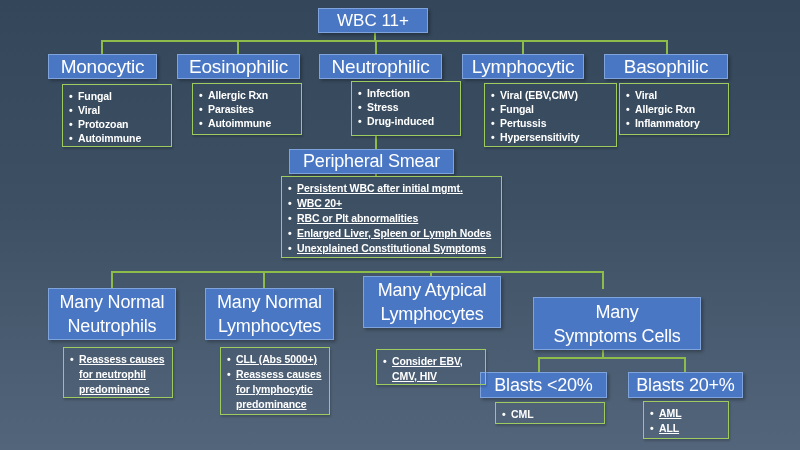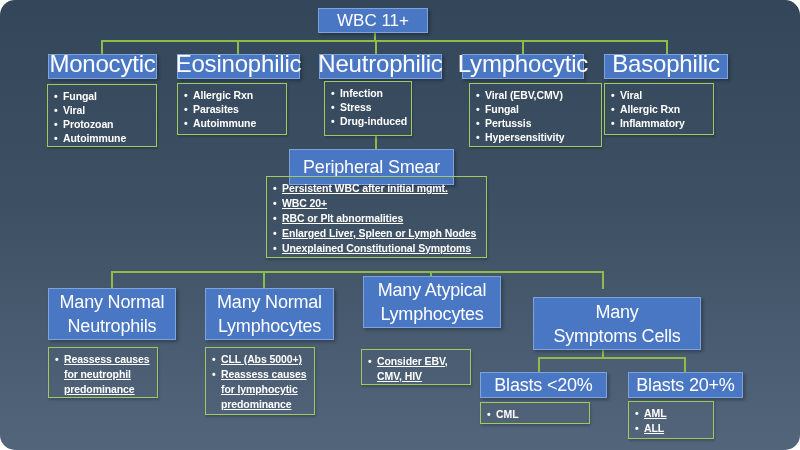--- a/index.html
+++ b/index.html
@@ -5,42 +5,42 @@
   :root{
     --bg-top:#33465A; --bg-mid:#3E5164; --bg-bottom:#53657B;
     --node-fill:#4A77C4; --node-border:#7FA3DC; --node-text:#FFFFFF;
     --line-green:#8DBC4A; --list-border:#9DCB5F; --list-text:#FFFFFF;
   }
   html,body{margin:0;padding:0;}
   .stage{
     position:relative;width:800px;height:450px;overflow:hidden;
     background:linear-gradient(180deg,var(--bg-top) 0%,var(--bg-mid) 48%,var(--bg-bottom) 100%);
     font-family:"Liberation Sans",sans-serif;
-    border-radius:15px;
   }
   .hline,.vline{position:absolute;background:var(--line-green);z-index:1;}
   .hline{height:2px;}
   .vline{width:2px;}
   .node{
     position:absolute;box-sizing:border-box;z-index:2;
     background:var(--node-fill);border:1px solid var(--node-border);
     color:var(--node-text);display:flex;flex-direction:column;
     align-items:center;justify-content:center;text-align:center;
     box-shadow:2px 2px 3px rgba(0,0,0,0.28);
   }
   .t-wbc{font-size:17px;}
-  .t-row2{font-size:24px;letter-spacing:-0.2px;justify-content:flex-end;}
+  .t-row2{font-size:19px;letter-spacing:-0.2px;justify-content:flex-end;}
   .t-mid{font-size:18px;letter-spacing:-0.2px;}
   .t-row3{font-size:18px;line-height:24px;letter-spacing:-0.2px;}
   .list{
     position:absolute;box-sizing:border-box;z-index:2;
     border:1px solid var(--list-border);
     color:var(--list-text);font-weight:bold;font-size:10.5px;letter-spacing:-0.1px;
     padding:4px 3px 2px 5px;
     box-shadow:1px 2px 2px rgba(0,0,0,0.2);
+    margin-left:15px;
   }
   .li{position:relative;padding-left:10px;line-height:14px;}
   .lh15 .li{line-height:15px;text-decoration:underline;}
   .li::before{content:"\2022";position:absolute;left:1px;}
 </style>
 </head>
 <body>
 
 <div class="stage">
 
@@ -77,21 +77,21 @@
   </div>
   <div class="node t-row2" style="left:177px;top:54px;width:123px;height:25px">
     <span>Eosinophilic</span>
   </div>
   <div class="node t-row2" style="left:462px;top:54px;width:122px;height:25px">
     <span>Lymphocytic</span>
   </div>
   <div class="node t-row2" style="left:604px;top:54px;width:124px;height:25px">
     <span>Basophilic</span>
   </div>
-  <div class="node t-mid" style="left:289px;top:149px;width:165px;height:36px">
+  <div class="node t-mid" style="left:289px;top:149px;width:165px;height:25px">
     <span>Peripheral Smear</span>
   </div>
 
   <div class="node t-row3" style="left:48px;top:288px;width:128px;height:52px">
     <span>Many Normal</span>
     <span>Neutrophils</span>
   </div>
   <div class="node t-row3" style="left:205px;top:288px;width:129px;height:52px">
     <span>Many Normal</span>
     <span>Lymphocytes</span>
@@ -118,21 +118,21 @@
     <div class="li"><span>Protozoan</span></div>
     <div class="li"><span>Autoimmune</span></div>
   </div>
 
   <div class="list" style="left:177px;top:83px;width:110px;height:52px">
     <div class="li"><span>Allergic Rxn</span></div>
     <div class="li"><span>Parasites</span></div>
     <div class="li"><span>Autoimmune</span></div>
   </div>
 
-  <div class="list" style="left:324px;top:81px;width:88px;height:55px">
+  <div class="list" style="left:336px;top:81px;width:110px;height:55px">
     <div class="li"><span>Infection</span></div>
     <div class="li"><span>Stress</span></div>
     <div class="li"><span>Drug-induced</span></div>
   </div>
 
   <div class="list" style="left:469px;top:83px;width:133px;height:64px">
     <div class="li"><span>Viral (EBV,CMV)</span></div>
     <div class="li"><span>Fungal</span></div>
     <div class="li"><span>Pertussis</span></div>
     <div class="li"><span>Hypersensitivity</span></div>

